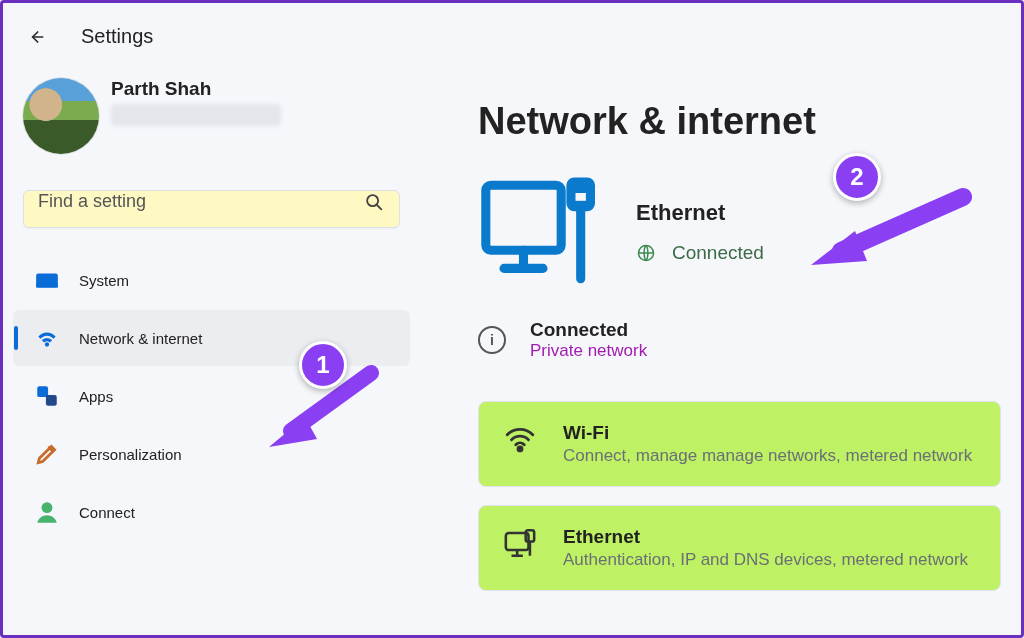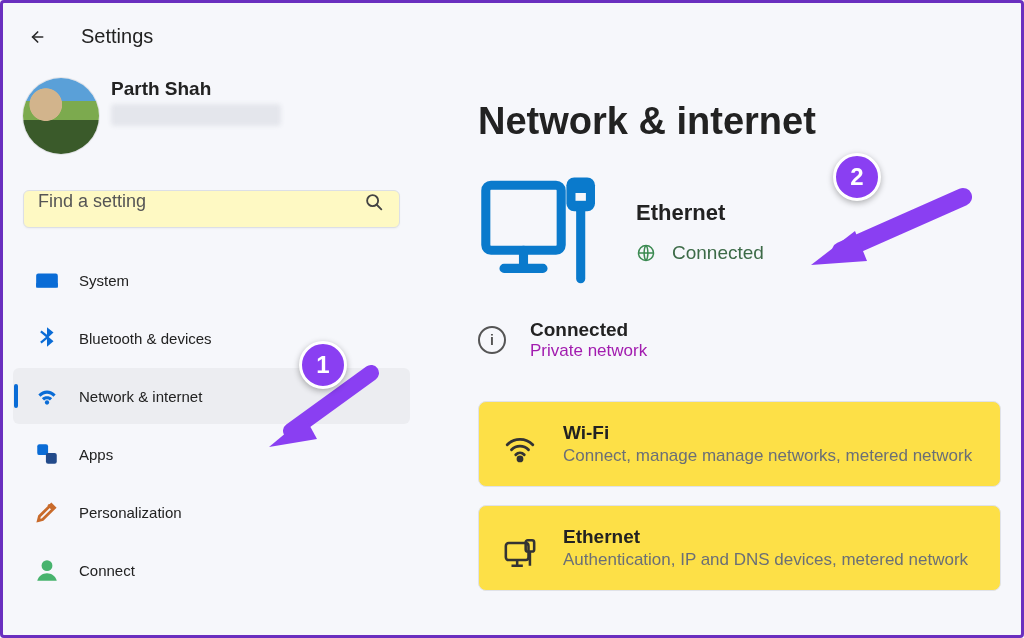--- a/index.html
+++ b/index.html
@@ -113,22 +113,22 @@
 
   
   .props{ display:flex;align-items:center;gap:24px;margin-top:22px;cursor:pointer;}
   .info-circle{ width:28px;height:28px;border:2px solid #555;border-radius:50%;display:flex;align-items:center;justify-content:center;color:#555;font-size:14px;font-weight:600;}
   .props .ptitle{font-size:19px;font-weight:600;color:#222;}
   .props .psub{font-size:17px;color:#a21caf;}
 
   
   .cards{ margin-top:40px; display:flex;flex-direction:column;gap:18px; }
   .card{
-    background:#fde047;border:1px solid #e0e2e8;border-radius:8px;
-    display:flex;align-items:flex-end;gap:26px;
+    background:#bef264;border:1px solid #e0e2e8;border-radius:8px;
+    display:flex;align-items:flex-start;gap:26px;
     padding:20px 24px;
     cursor:pointer;
   }
   .card .ct{font-size:19px;font-weight:600;color:#222;}
   .card .cs{font-size:17px;color:#6b6f76;margin-top:2px;}
   .card-icon{width:34px;height:34px;display:flex;align-items:center;justify-content:center;color:#333;flex:none;}
 
   
   .badge{
     position:absolute;
@@ -182,28 +182,20 @@
       <div class="nav-item">
         <span class="nav-icon ic-system">
           <svg viewBox="0 0 24 24">
               <rect x="2" y="6" width="20" height="13" rx="2"></rect>
               <rect x="2" y="15" width="20" height="4" fill="#084a8e"></rect>
             </svg>
         </span>
         <span>System</span>
       </div>
 
-      <div class="nav-item">
-        <span class="nav-icon ic-bt">
-          <svg viewBox="0 0 24 24" fill="currentColor">
-              <path d="M12 2l6 5-4.5 4L18 15l-6 5V13l-5 4-1.3-1.6L11 11 5.7 6.6 7 5l5 4V2z"></path>
-            </svg>
-        </span>
-        <span>Bluetooth &amp; devices</span>
-      </div>
 
       <div class="nav-item active">
         <span class="nav-icon ic-wifi">
           <svg viewBox="0 0 24 24" fill="currentColor">
               <path d="M12 20a2 2 0 100-4 2 2 0 000 4z"></path>
               <path d="M4 10.5C6.4 8.3 9.1 7 12 7s5.6 1.3 8 3.5l-2 2.2C16.2 11 14.1 10 12 10s-4.2 1-6 2.7L4 10.5z"></path>
               <path d="M7.3 14c1.4-1.2 2.9-1.8 4.7-1.8s3.3.6 4.7 1.8l-2 2.1c-.8-.7-1.7-1.1-2.7-1.1s-1.9.4-2.7 1.1l-2-2.1z"></path>
             </svg>
         </span>
         <span>Network &amp; internet</span>

